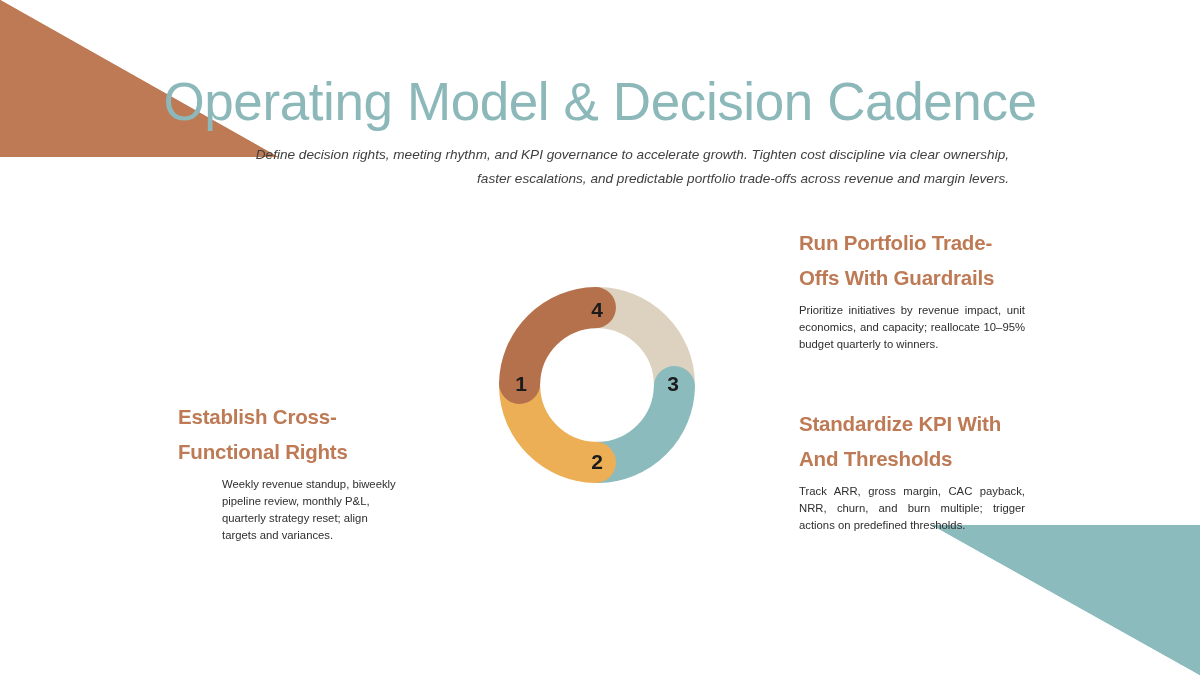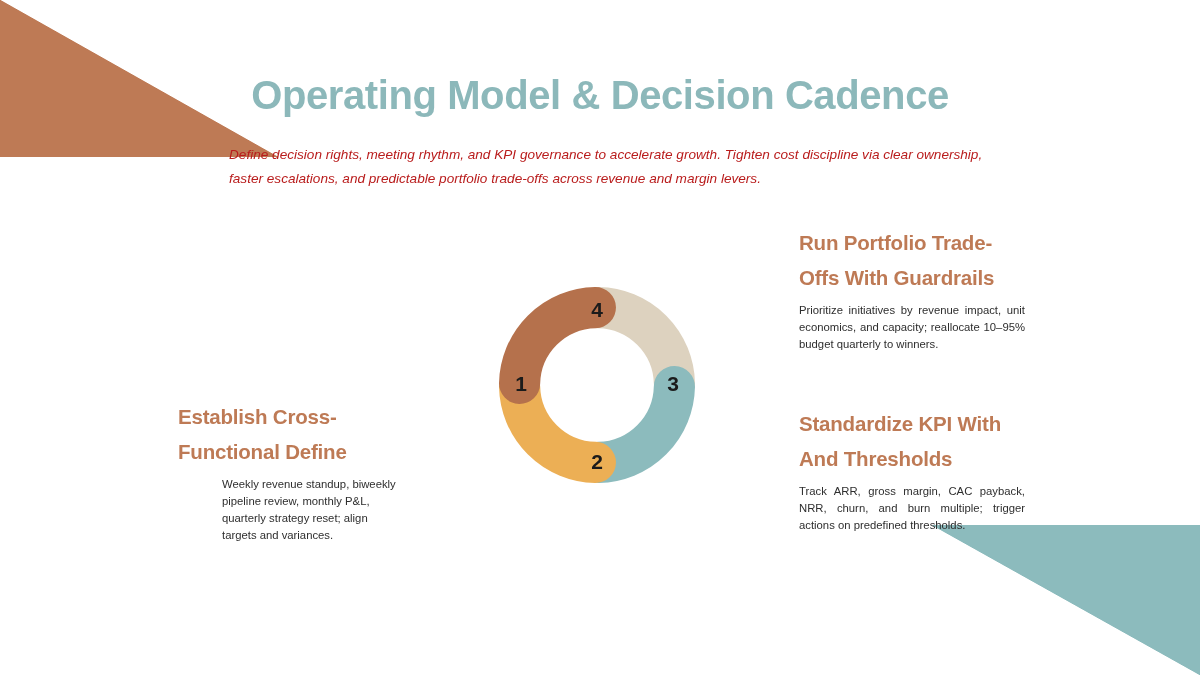--- a/index.html
+++ b/index.html
@@ -28,37 +28,37 @@
     background: linear-gradient(to top right, transparent 49.75%, #8CBBBD 50.05%);
   }
 
   
   .title {
     position: absolute;
     top: 72px;
     left: 0;
     width: 1200px;
     text-align: center;
-    font-size: 40px;
-    font-weight: 700;
+    font-size: 53px;
+    font-weight: 400;
     letter-spacing: -0.4px;
     color: #8CB8BA;
     line-height: 1.15;
   }
   .subtitle {
     position: absolute;
     top: 143px;
     left: 229px;
     width: 780px;
     font-size: 13.6px;
     font-style: italic;
     font-weight: 400;
-    color: #b91c1c;
+    color: #404040;
     line-height: 1.75;
-    text-align: left;
+    text-align: right;
   }
 
   
   .col {
     position: absolute;
     width: 226px;
   }
   .col-left  { left: 178px; }
   .col-right { left: 799px; }
 
@@ -107,21 +107,21 @@
 <div id="slide">
 
   <div class="corner-tl-fill"></div>
   <div class="corner-br-fill"></div>
 
   <div class="title">Operating Model &amp; Decision Cadence</div>
   <div class="subtitle">Define decision rights, meeting rhythm, and KPI governance to accelerate growth. Tighten cost discipline via clear ownership, faster escalations, and predictable portfolio trade-offs across revenue and margin levers.</div>
 
 
   <div class="col col-left" id="block-2">
-    <p class="block-heading">Establish Cross-Functional Define</p>
+    <p class="block-heading">Establish Cross-Functional Rights</p>
     <p class="block-body left">Weekly revenue standup, biweekly pipeline review, monthly P&amp;L, quarterly strategy reset; align targets and variances.</p>
   </div>
 
   <div class="col col-right" id="block-3">
     <p class="block-heading">Run Portfolio Trade-Offs With Guardrails</p>
     <p class="block-body just">Prioritize initiatives by revenue impact, unit economics, and capacity; reallocate 10–95% budget quarterly to winners.</p>
   </div>
 
   <div class="col col-right" id="block-4">
     <p class="block-heading">Standardize KPI With And Thresholds</p>

